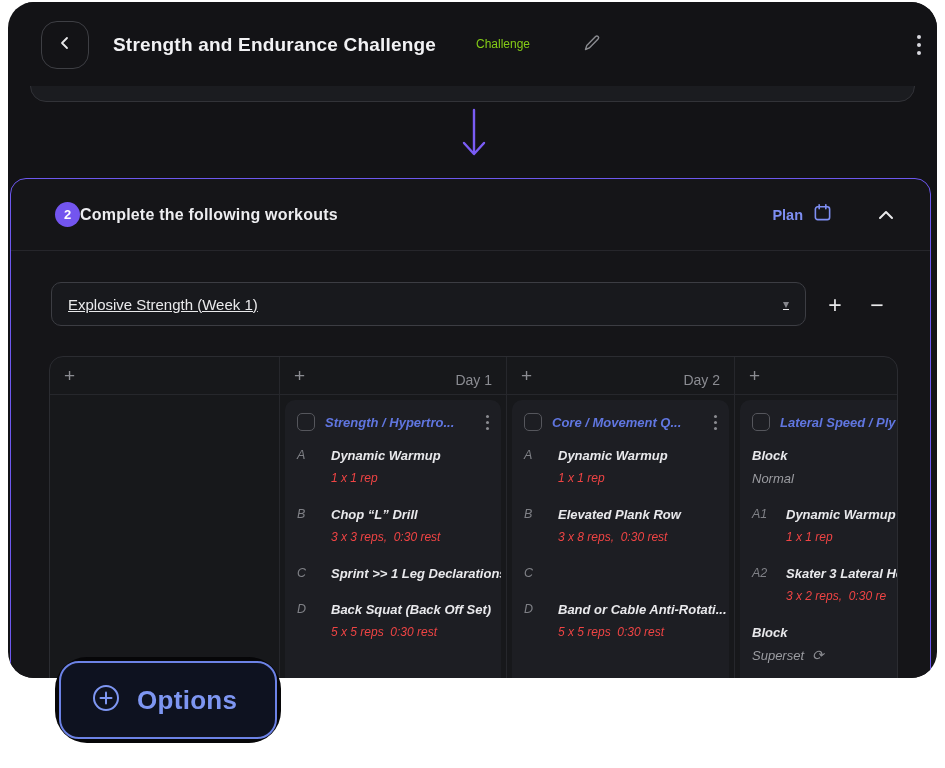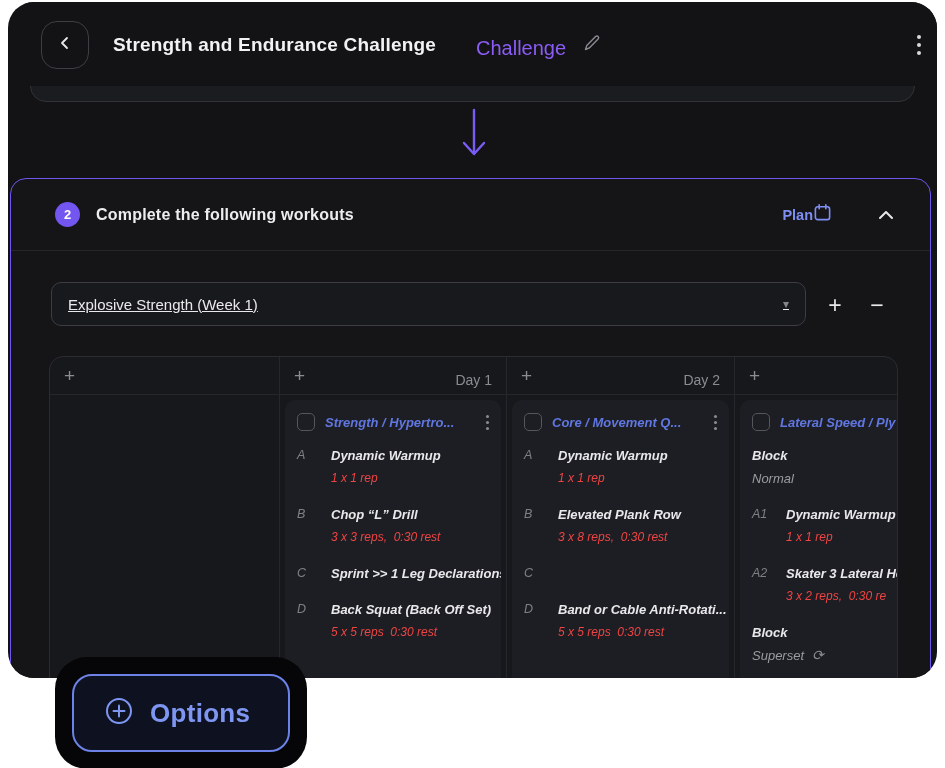--- a/index.html
+++ b/index.html
@@ -7,40 +7,40 @@
   *{box-sizing:border-box;}
 
   .app{position:absolute;left:8px;top:2px;width:929px;height:676px;background:#131316;
     border-radius:26px;overflow:hidden;}
 
   
   .top-header{position:absolute;left:16px;top:0;width:100%;height:84px;background:#131316;z-index:3;}
   .back-btn{position:absolute;left:17px;top:19px;width:48px;height:48px;border:1.5px solid #3e3f44;
     border-radius:16px;display:flex;align-items:center;justify-content:center;cursor:pointer;}
   .app-title{position:absolute;left:89px;top:32px;font-size:19px;font-weight:700;color:#f2f2f4;letter-spacing:.2px;}
-  .type-label{position:absolute;left:452px;top:35px;font-size:20px;color:#8b5cf6;}
+  .type-label{position:absolute;left:452px;top:35px;font-size:12px;color:#84cc16;}
   .pencil{position:absolute;left:558px;top:31px;}
   .kebab{position:absolute;right:30px;top:31px;display:flex;flex-direction:column;gap:4px;cursor:pointer;padding:2px;}
   .kebab i{width:4px;height:4px;border-radius:50%;background:#d9d9de;display:block;}
 
   
   .peek-card{position:absolute;left:22px;top:40px;width:885px;height:60px;border:1px solid #323338;
     background:#1b1c20;border-radius:16px;z-index:1;}
 
   
   .flow-arrow{position:absolute;left:452px;top:106px;z-index:2;}
 
   
   .step-card{position:absolute;left:2px;top:176px;width:921px;height:560px;border:1.5px solid #6d58ee;
     border-radius:16px;background:#151518;z-index:2;}
   .step-header{height:72px;display:flex;align-items:center;padding:0 30px 0 44px;border-bottom:1px solid #26262b;}
   .step-badge{width:25px;height:25px;border-radius:50%;background:#7355ef;color:#fff;font-size:13px;
     font-weight:700;display:flex;align-items:center;justify-content:center;flex:none;}
-  .step-title{margin-left:16px;font-size:16px;font-weight:600;color:#ededf0;letter-spacing:.2px;}
-  .plan-group{margin-left:auto;display:flex;align-items:center;cursor:pointer;}
+  .step-title{font-size:16px;font-weight:600;color:#ededf0;letter-spacing:.2px;}
+  .plan-group{margin-left:auto;display:flex;align-items:center;gap:10px;cursor:pointer;}
   .plan-label{color:#7e8ef2;font-weight:700;font-size:14.5px;}
   .chevron-up{margin-left:46px;margin-right:6px;cursor:pointer;}
 
   
   .week-select{position:absolute;left:40px;top:103px;width:755px;height:44px;border:1px solid #3c3d43;
     border-radius:10px;background:#18191d;display:flex;align-items:center;padding:0 16px;
     font-size:15px;color:#eaeaec;cursor:pointer;text-decoration:underline;}
   .select-caret{margin-left:auto;color:#84858b;font-size:12px;}
   .week-add,.week-remove{position:absolute;top:110px;width:36px;height:32px;display:flex;align-items:center;
     justify-content:center;color:#e8e8ea;font-size:23px;cursor:pointer;font-weight:400;}
@@ -70,21 +70,21 @@
   .exrow{display:flex;margin-bottom:13px;}
   .extag{width:34px;flex:none;color:#7f8086;font-size:12.5px;line-height:23px;}
   .exname{color:#e9e9ec;font-size:13px;font-weight:600;line-height:23px;white-space:pre;}
   .exdetail{color:#ef4444;font-size:12px;line-height:23px;white-space:pre;}
   .blockrow{margin-bottom:13px;}
   .block-label{color:#e9e9ec;font-size:13px;font-weight:600;line-height:23px;}
   .block-mode{color:#9b9ca1;font-size:13px;line-height:23px;display:flex;align-items:center;gap:8px;}
   .superset-icon{color:#8a8b90;font-size:14px;}
 
   
-  .options-ring{position:absolute;left:55px;top:657px;border-radius:32px;background:#060608;padding:17px;z-index:10;}
+  .options-ring{position:absolute;left:55px;top:657px;border-radius:32px;background:#060608;padding:4px;z-index:10;}
   .options-btn{display:flex;align-items:center;gap:16px;padding:20px 38px 20px 30px;border:2px solid #6c82e6;
     border-radius:20px;background:#0e1220;cursor:pointer;}
   .options-label{color:#7e96f2;font-size:26px;font-weight:600;letter-spacing:.3px;}
 </style>
 </head>
 <body>
 
 <div class="app">
 
   <div class="peek-card"></div>

